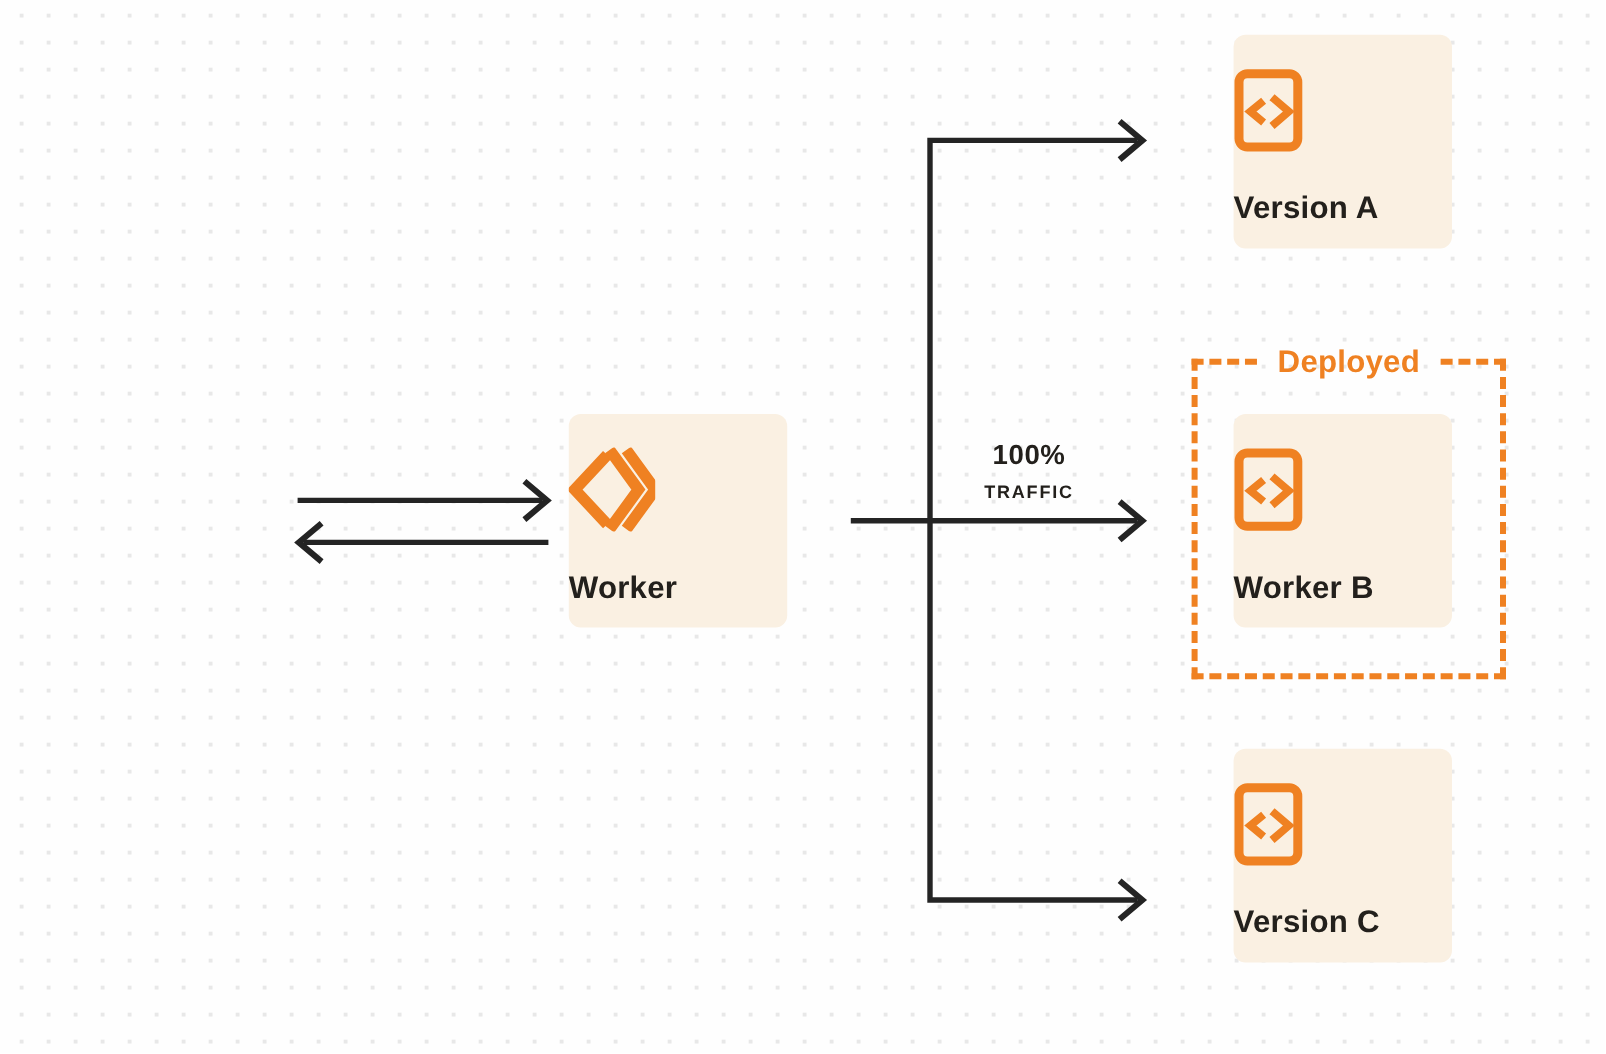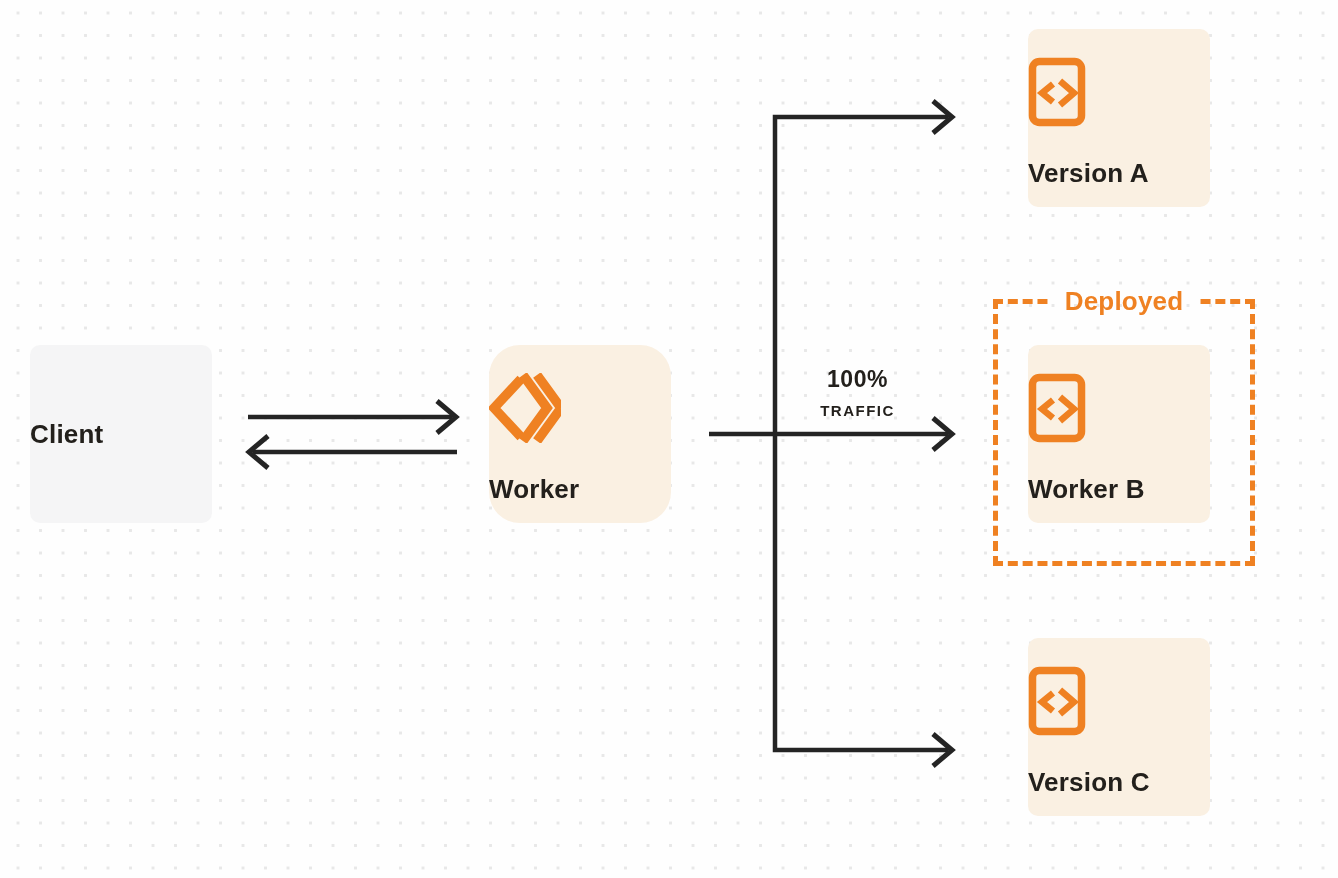--- a/index.html
+++ b/index.html
@@ -59,24 +59,24 @@
     left: 30px; top: 345px;
     background: var(--node-gray, #F5F5F6);
     justify-content: center;
   }
 
   .node--cream {
     background: var(--node-cream, #FAF0E2);
     padding-top: 28px;
     gap: 32px;
   }
-  .node--worker    { left: 489px;  top: 345px; border-radius: 31px; }
+  .node--worker    { left: 474px;  top: 345px; }
   .node--version-a { left: 1028px; top: 29px;  }
   .node--version-b { left: 1028px; top: 345px; }
-  .node--version-c { left: 1028px; top: 638px; }
+  .node--version-c { left: 1028px; top: 624px; }
 
   .icon-stroke {
     fill: none;
     stroke: var(--accent-orange, #EF8122);
     stroke-linecap: butt;
     stroke-linejoin: miter;
   }
 
   .traffic-label {
     position: absolute;
@@ -136,23 +136,20 @@
     <path class="edge-head" d="M268 436 L249 452 L268 468"></path>
 
     <path class="edge-line" d="M948 117 L775 117 L775 750 L948 750"></path>
 
     <path class="edge-line" d="M709 434 L948 434"></path>
     <path class="edge-head" d="M933 101 L952 117 L933 133"></path>
     <path class="edge-head" d="M933 418 L952 434 L933 450"></path>
     <path class="edge-head" d="M933 734 L952 750 L933 766"></path>
   </svg>
 
-  <div class="node node--client">
-    <span class="node-label">Client</span>
-  </div>
 
   <div class="node node--cream node--worker">
     <svg width="72" height="70" viewBox="0 0 72 70" aria-hidden="true">
       <path class="icon-stroke" stroke-width="9.5" d="M32 6 L5 35 L32 64"></path>
       <path class="icon-stroke" stroke-width="9.5" d="M34 2 L58 35 L34 68"></path>
       <path class="icon-stroke" stroke-width="9.5" d="M48 2 L72 35 L48 68"></path>
     </svg>
     <span class="node-label">Worker</span>
   </div>
 

